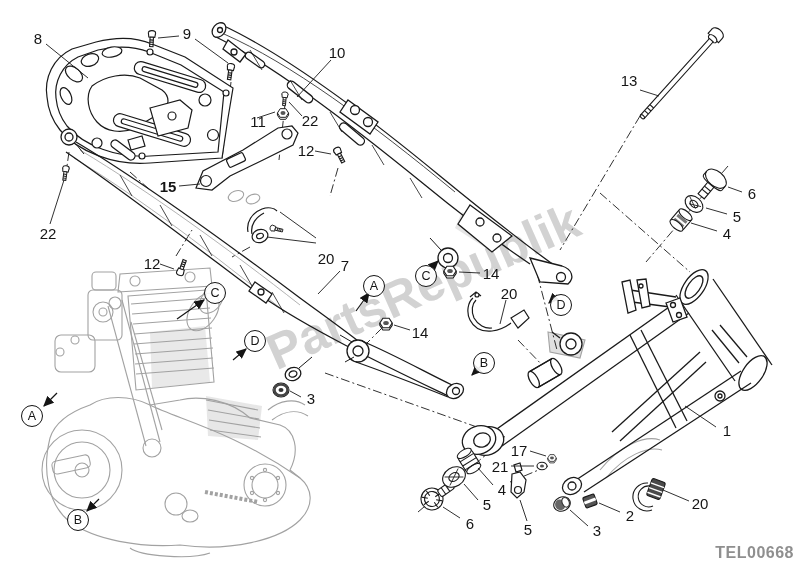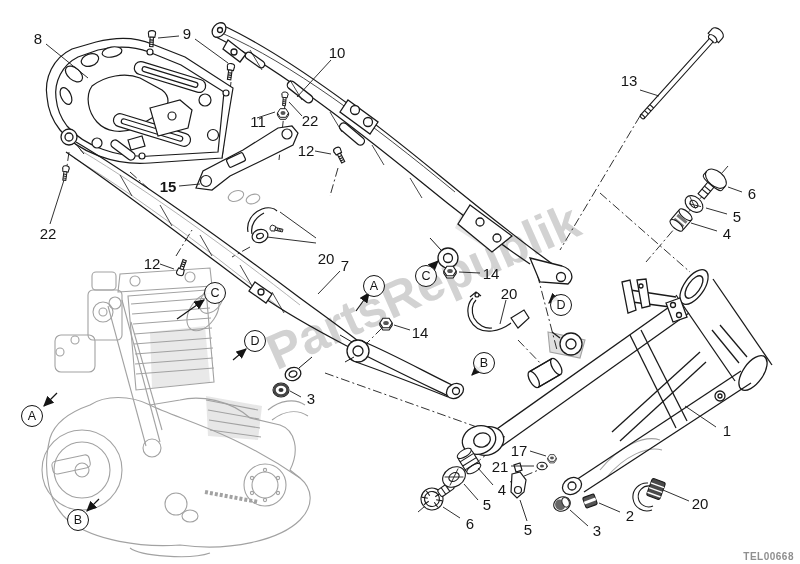--- a/index.html
+++ b/index.html
@@ -5,21 +5,21 @@
   html,body{margin:0;padding:0;background:#fff;}
   .stage{position:relative;width:800px;height:564px;background:#fff;overflow:hidden;
          font-family:"Liberation Sans",sans-serif;}
   .stage svg{position:absolute;left:0;top:0;}
   .callout{position:absolute;transform:translate(-50%,-50%);font-size:15px;color:#151515;
            line-height:1;white-space:nowrap;}
   .marker{position:absolute;transform:translate(-50%,-50%);width:20px;height:20px;
           border:1.5px solid #151515;border-radius:50%;background:rgba(255,255,255,.9);
           display:flex;align-items:center;justify-content:center;
           font-size:12.5px;color:#151515;line-height:1;}
-  .code{position:absolute;right:6px;bottom:2px;font-size:10px;font-weight:bold;
+  .code{position:absolute;right:6px;bottom:2px;font-size:16px;font-weight:bold;
         color:#8f8f8f;letter-spacing:.5px;}
 </style>
 </head>
 <body>
 
 <div class="stage">
 
 <svg width="800" height="564" viewBox="0 0 800 564">
   <defs>
     <marker id="ah" markerWidth="10" markerHeight="8" refX="8" refY="4" orient="auto">

